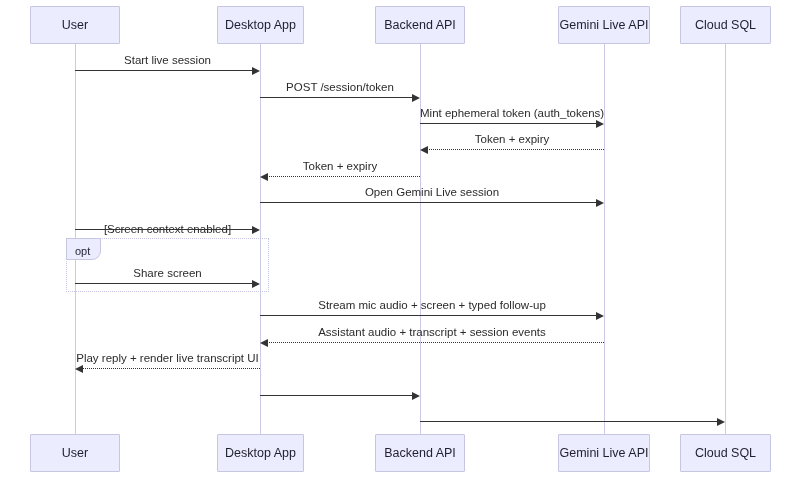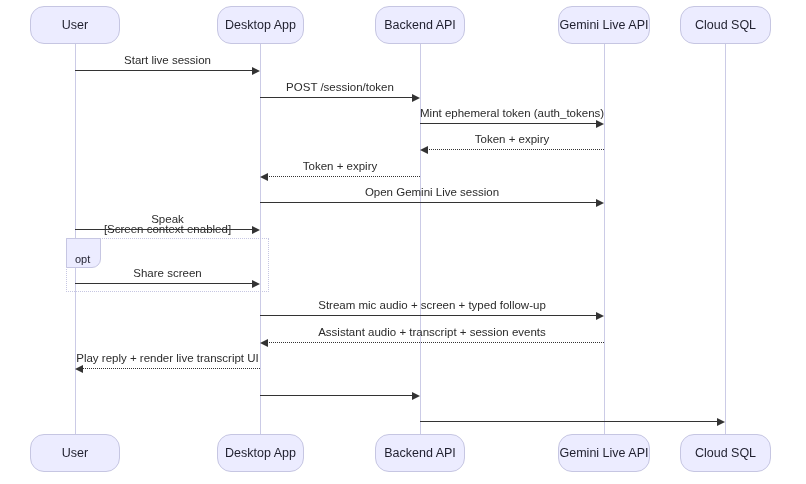--- a/index.html
+++ b/index.html
@@ -15,21 +15,21 @@
     position: absolute;
     width: 0;
     border-left: 1px solid #cbcbe6;
     z-index: 1;
   }
   .actor-box {
     position: absolute;
     height: 38px;
     background: #ECECFF;
     border: 1px solid #c6c6e2;
-    border-radius: 14px;
+    border-radius: 1px;
     display: flex;
     align-items: center;
     justify-content: center;
     font-size: 12.5px;
     color: #1f1f2e;
     z-index: 3;
     box-sizing: border-box;
   }
   .msg-line { position: absolute; height: 0; z-index: 2; }
   .msg-line.solid { border-top: 1.4px solid #333333; }
@@ -58,21 +58,21 @@
     box-sizing: border-box;
     z-index: 1;
   }
   .fragment-tab {
     position: absolute;
     background: #ECECFF;
     border: 1px solid #c6c6e2;
     border-bottom-right-radius: 9px;
     font-size: 11px;
     color: #1f1f2e;
-    padding: 14px 10px 2px 8px;
+    padding: 6px 10px 2px 8px;
     z-index: 2;
   }
   .fragment-cond {
     position: absolute;
     width: 100%;
     text-align: center;
     top: 3px;
     font-size: 11.5px;
     color: #2b2b2b;
     white-space: nowrap;
@@ -104,21 +104,20 @@
     <div class="msg-head left" style="top: 145.5px; left: 420px;"></div>
     <div class="msg-label" style="left: 420px; width: 184px; top: 132px;">Token + expiry</div>
     <div class="msg-line dashed" style="top: 176px; left: 267px; width: 153px;"></div>
     <div class="msg-head left" style="top: 172.5px; left: 260px;"></div>
     <div class="msg-label" style="left: 260px; width: 160px; top: 159px;">Token + expiry</div>
     <div class="msg-line solid" style="top: 202px; left: 260px; width: 337px;"></div>
     <div class="msg-head right" style="top: 198.5px; left: 596px;"></div>
     <div class="msg-label" style="left: 260px; width: 344px; top: 185px;">Open Gemini Live session</div>
     <div class="msg-line solid" style="top: 229px; left: 75px; width: 178px;"></div>
     <div class="msg-head right" style="top: 225.5px; left: 252px;"></div>
-    <div class="msg-label" style="left: 75px; width: 185px; top: 212px;">Speak</div>
     <div class="msg-line solid" style="top: 283px; left: 75px; width: 178px;"></div>
     <div class="msg-head right" style="top: 279.5px; left: 252px;"></div>
     <div class="msg-label" style="left: 75px; width: 185px; top: 266px;">Share screen</div>
     <div class="msg-line solid" style="top: 315px; left: 260px; width: 337px;"></div>
     <div class="msg-head right" style="top: 311.5px; left: 596px;"></div>
     <div class="msg-label" style="left: 260px; width: 344px; top: 298px;">Stream mic audio + screen + typed follow-up</div>
     <div class="msg-line dashed" style="top: 342px; left: 267px; width: 337px;"></div>
     <div class="msg-head left" style="top: 338.5px; left: 260px;"></div>
     <div class="msg-label" style="left: 260px; width: 344px; top: 325px;">Assistant audio + transcript + session events</div>
     <div class="msg-line dashed" style="top: 368px; left: 82px; width: 178px;"></div>

